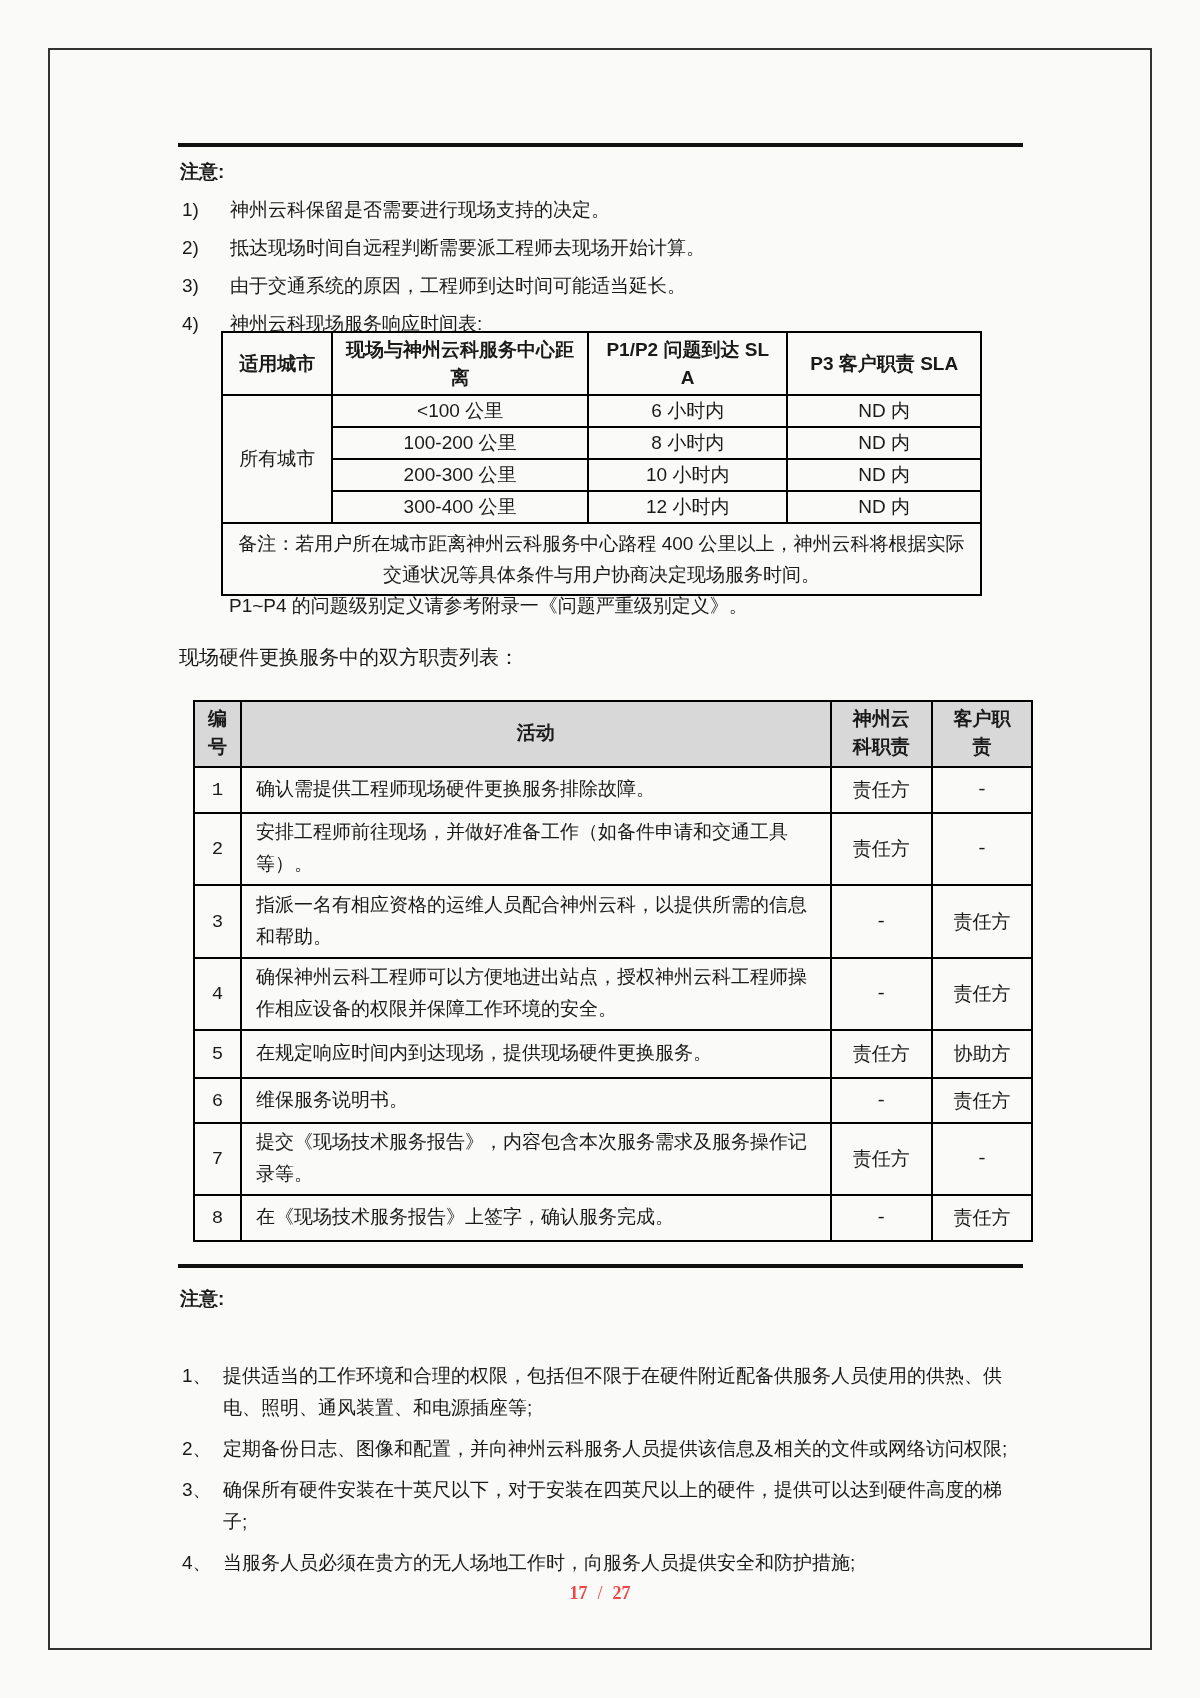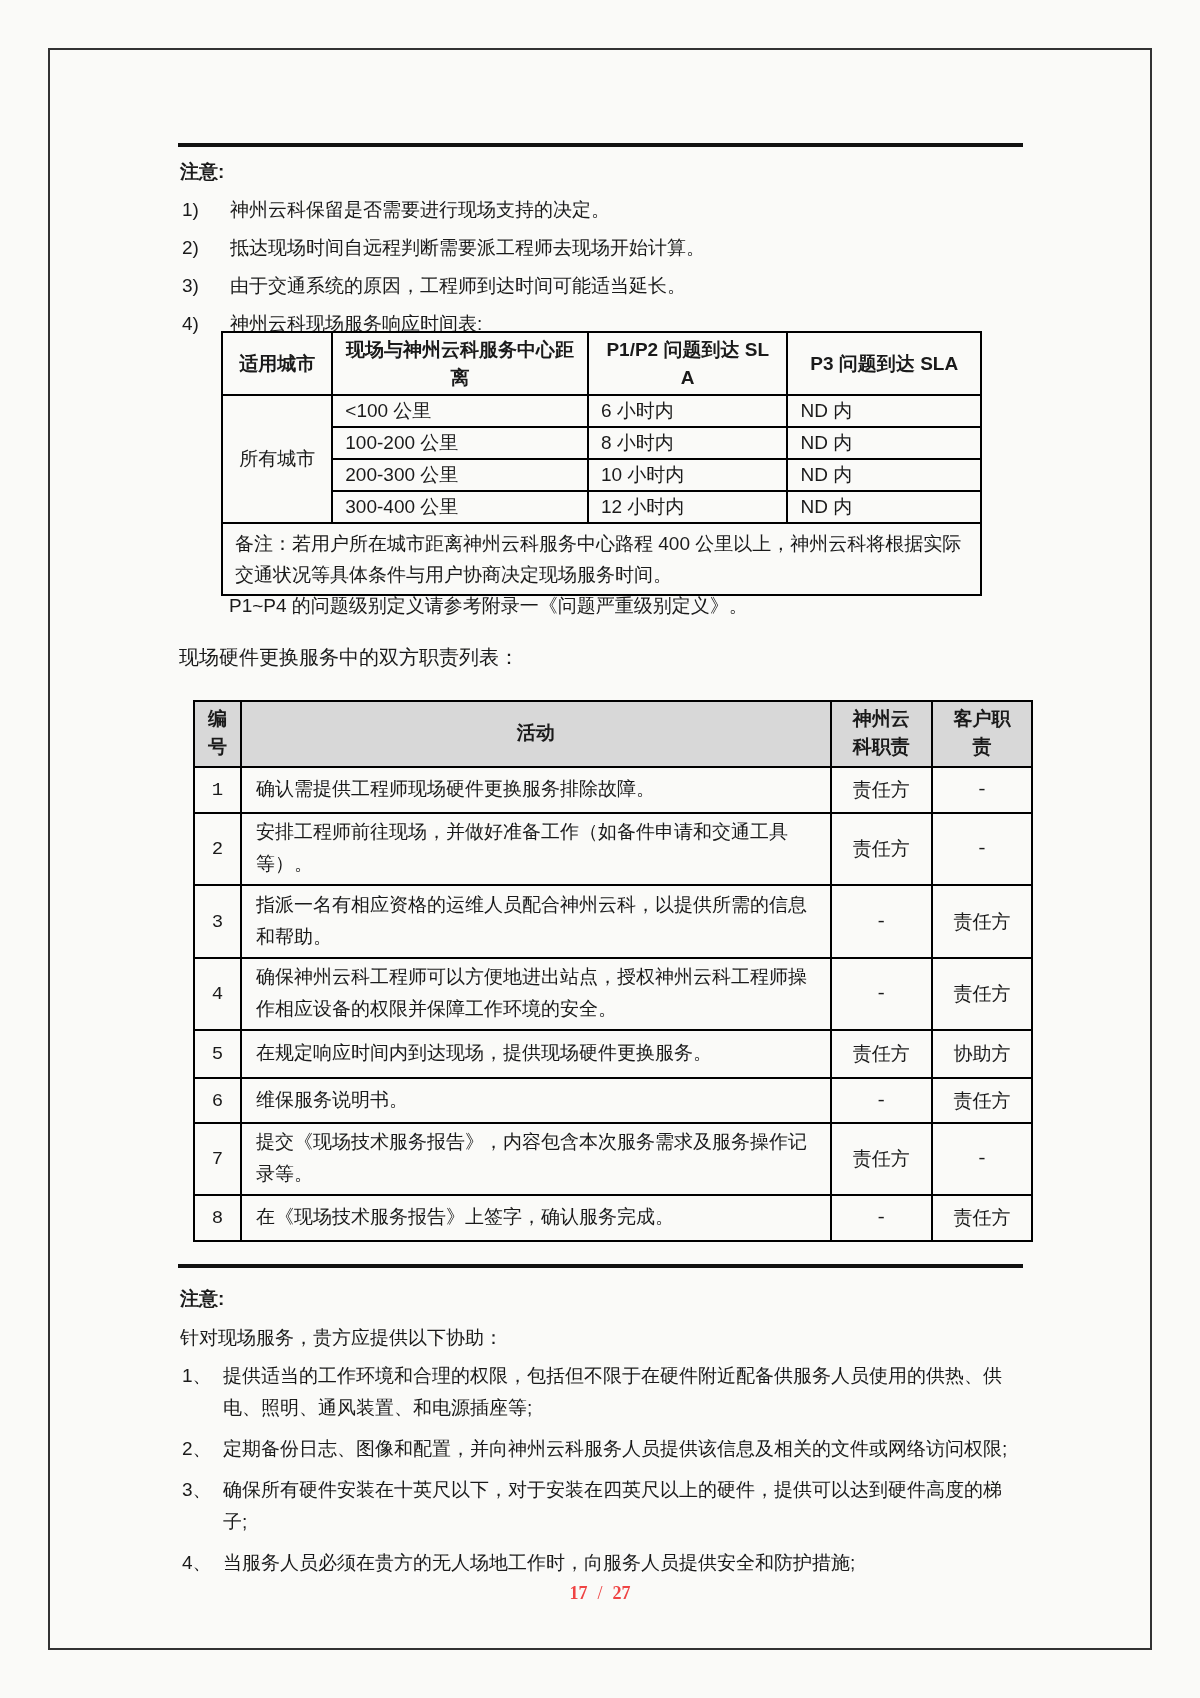--- a/index.html
+++ b/index.html
@@ -32,21 +32,21 @@
   .li .t{flex:1;}
 
   table{border-collapse:collapse;position:absolute;table-layout:fixed;}
   td,th{border:2px solid #000;font-size:19px;vertical-align:middle;
         padding:2px 12px;word-break:break-all;}
   th{font-weight:bold;text-align:center;line-height:28px;}
 
   .t1{left:221px;top:331px;width:761px;}
   .t1 .h-row{height:63px;}
   .t1 .d-row{height:32px;}
-  .t1 td{text-align:left;line-height:26px;}
+  .t1 td{text-align:center;line-height:26px;}
   .t1 .city-cell{text-align:center;}
   .t1 .remark-row{height:64px;margin-left:10px;}
   .t1 .remark-cell{line-height:31px;padding:4px 12px;}
 
   .t2{left:193px;top:700px;width:840px;font-family:Liberation Mono, monospace;}
   .t2 .h-row{height:66px;background:#d8d8d8;}
   .t2 .num-cell{text-align:center;}
   .t2 .act-cell{text-align:left;line-height:32px;padding:3px 14px;}
   .t2 .role-cell{text-align:center;}
 
@@ -92,21 +92,21 @@
         <col style="width:110px">
         <col style="width:255px">
         <col style="width:199px">
         <col style="width:193px">
       </colgroup>
     <tbody>
         <tr class="h-row">
       <th>适用城市</th>
       <th>现场与神州云科服务中心距离</th>
       <th>P1/P2 问题到达 SLA</th>
-      <th>P3 问题到达 SLA</th>
+      <th>P3 客户职责 SLA</th>
     </tr>
     <tr class="d-row">
       <td class="city-cell" rowspan="4">所有城市</td>
       <td>&lt;100 公里</td>
       <td>6 小时内</td>
       <td>ND 内</td>
     </tr>
     <tr class="d-row">
       <td>100-200 公里</td>
       <td>8 小时内</td>
@@ -193,21 +193,20 @@
       <td class="act-cell">在《现场技术服务报告》上签字，确认服务完成。</td>
       <td class="role-cell">-</td>
       <td class="role-cell">责任方</td>
     </tr>
   </tbody>
     </table>
 
   <div class="rule rule-bottom"></div>
 
   <div class="notice-title nt2">注意:</div>
-  <div class="intro-line">针对现场服务，贵方应提供以下协助：</div>
 
   <div class="num-list list-bottom">
     <div class="li">
       <span class="n">1、</span>
       <span class="t">提供适当的工作环境和合理的权限，包括但不限于在硬件附近配备供服务人员使用的供热、供电、照明、通风装置、和电源插座等;</span>
     </div>
     <div class="li">
       <span class="n">2、</span>
       <span class="t">定期备份日志、图像和配置，并向神州云科服务人员提供该信息及相关的文件或网络访问权限;</span>
     </div>

